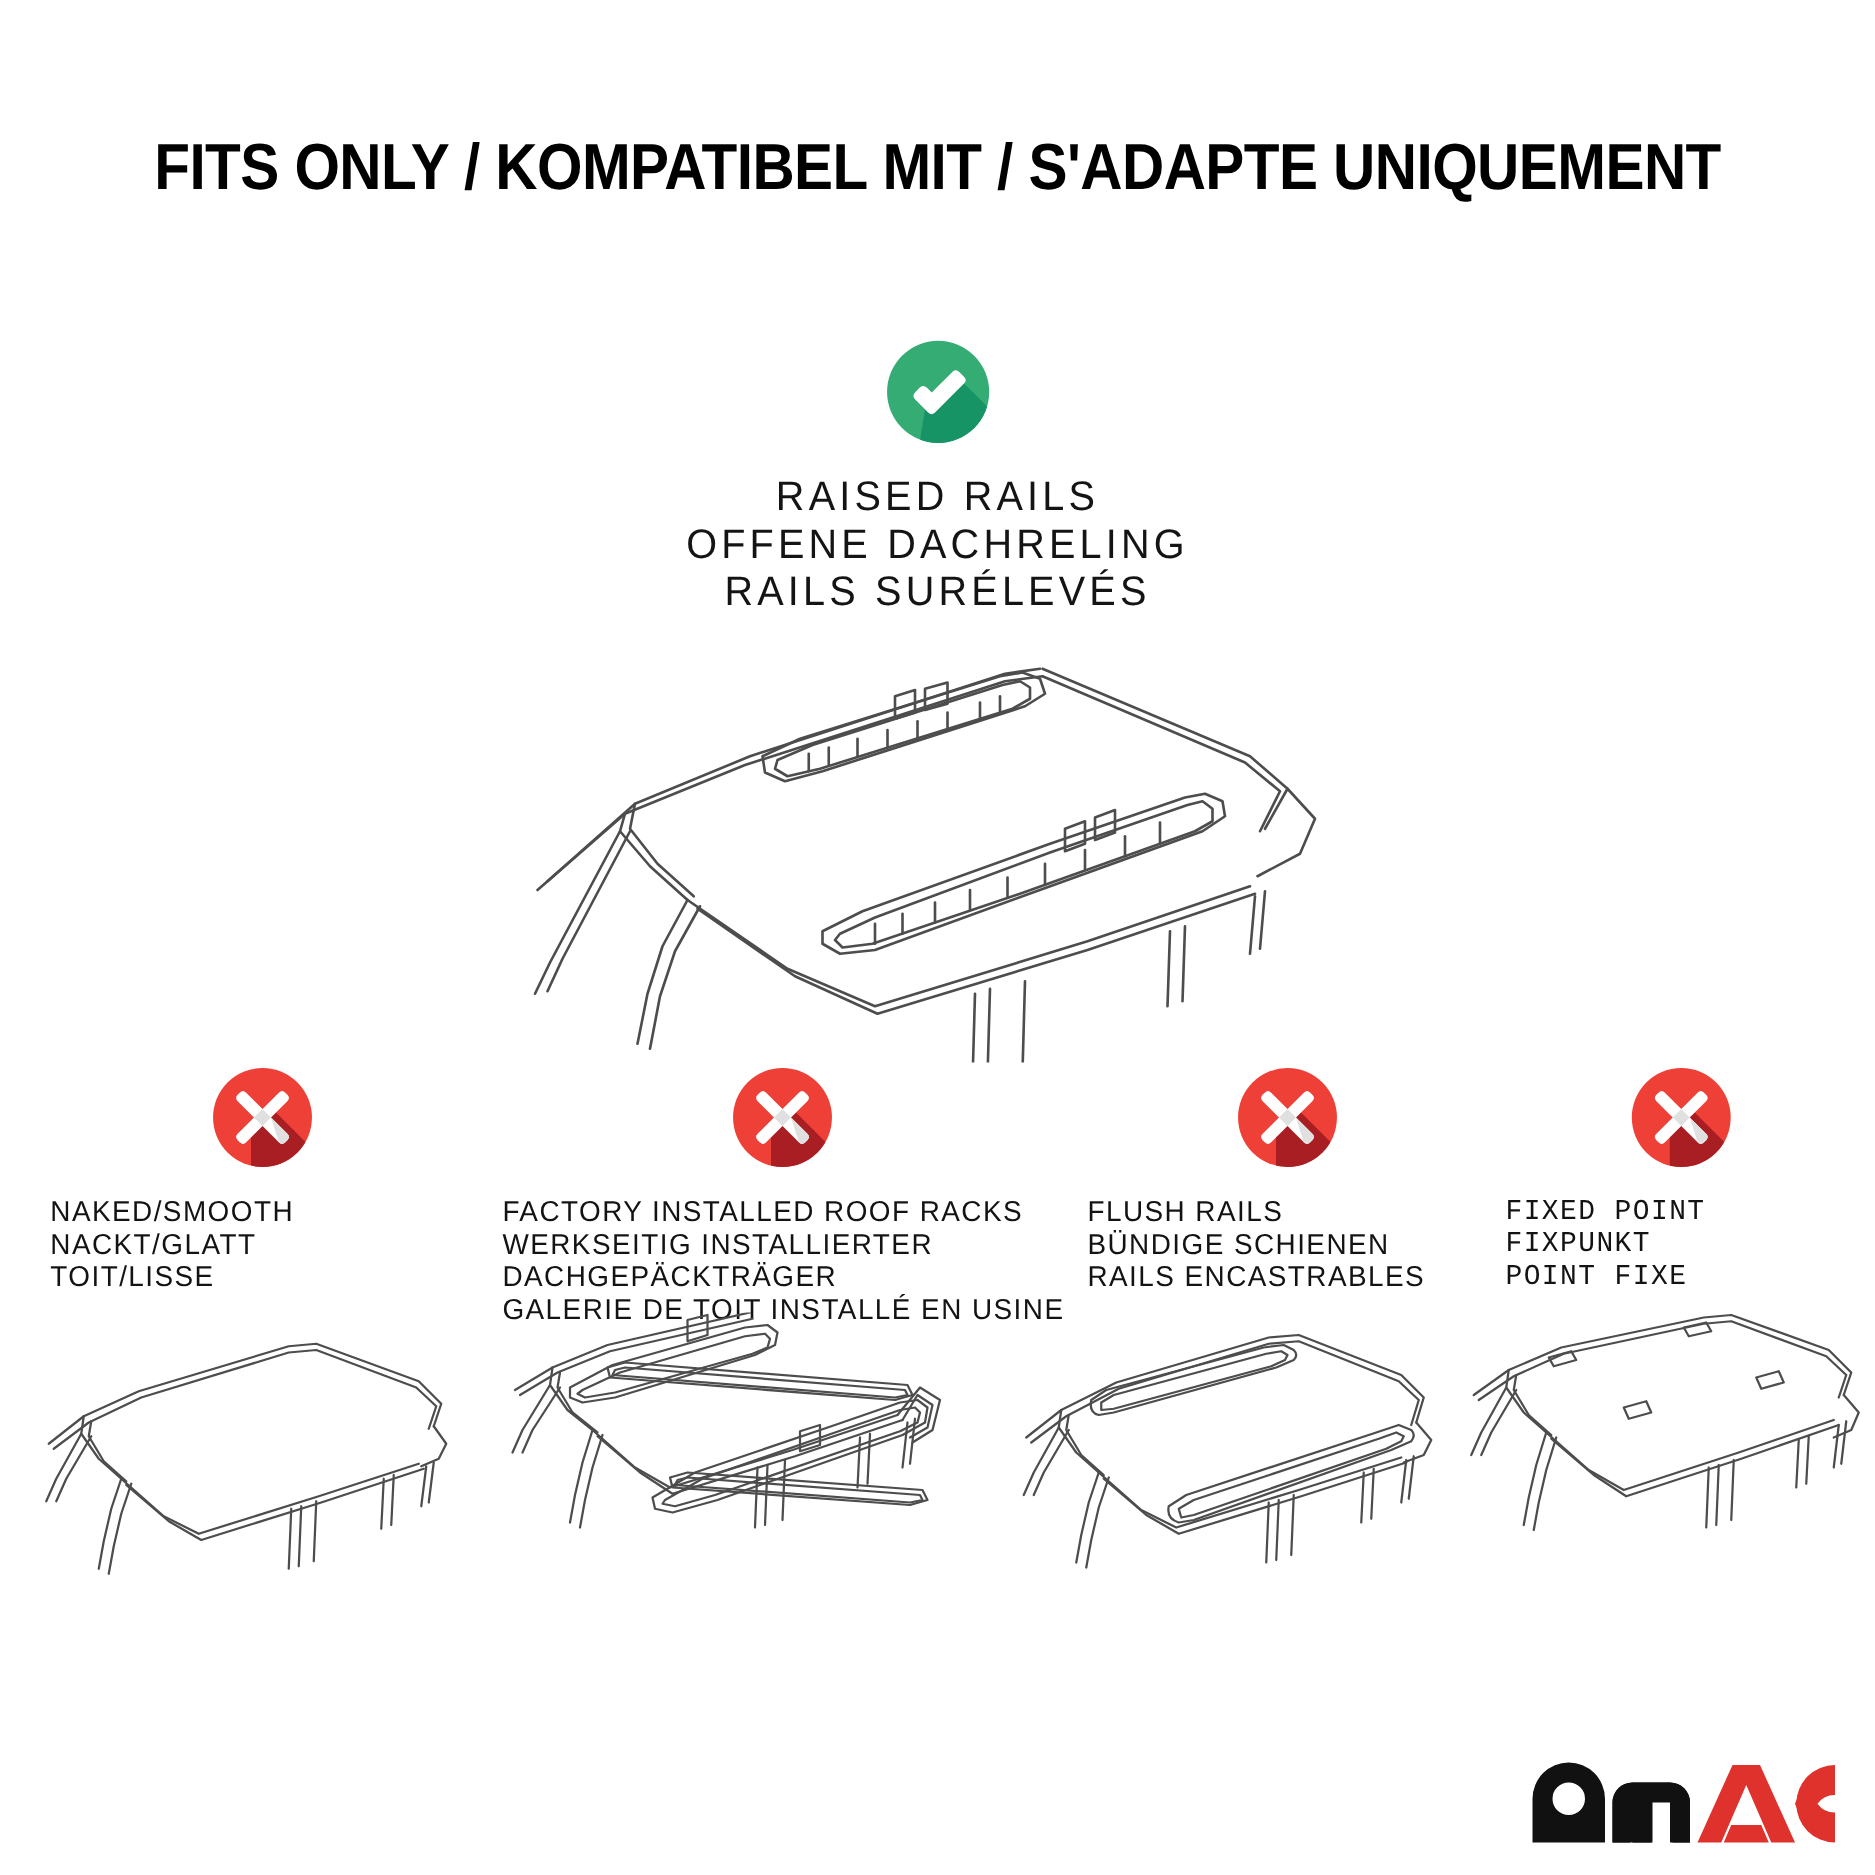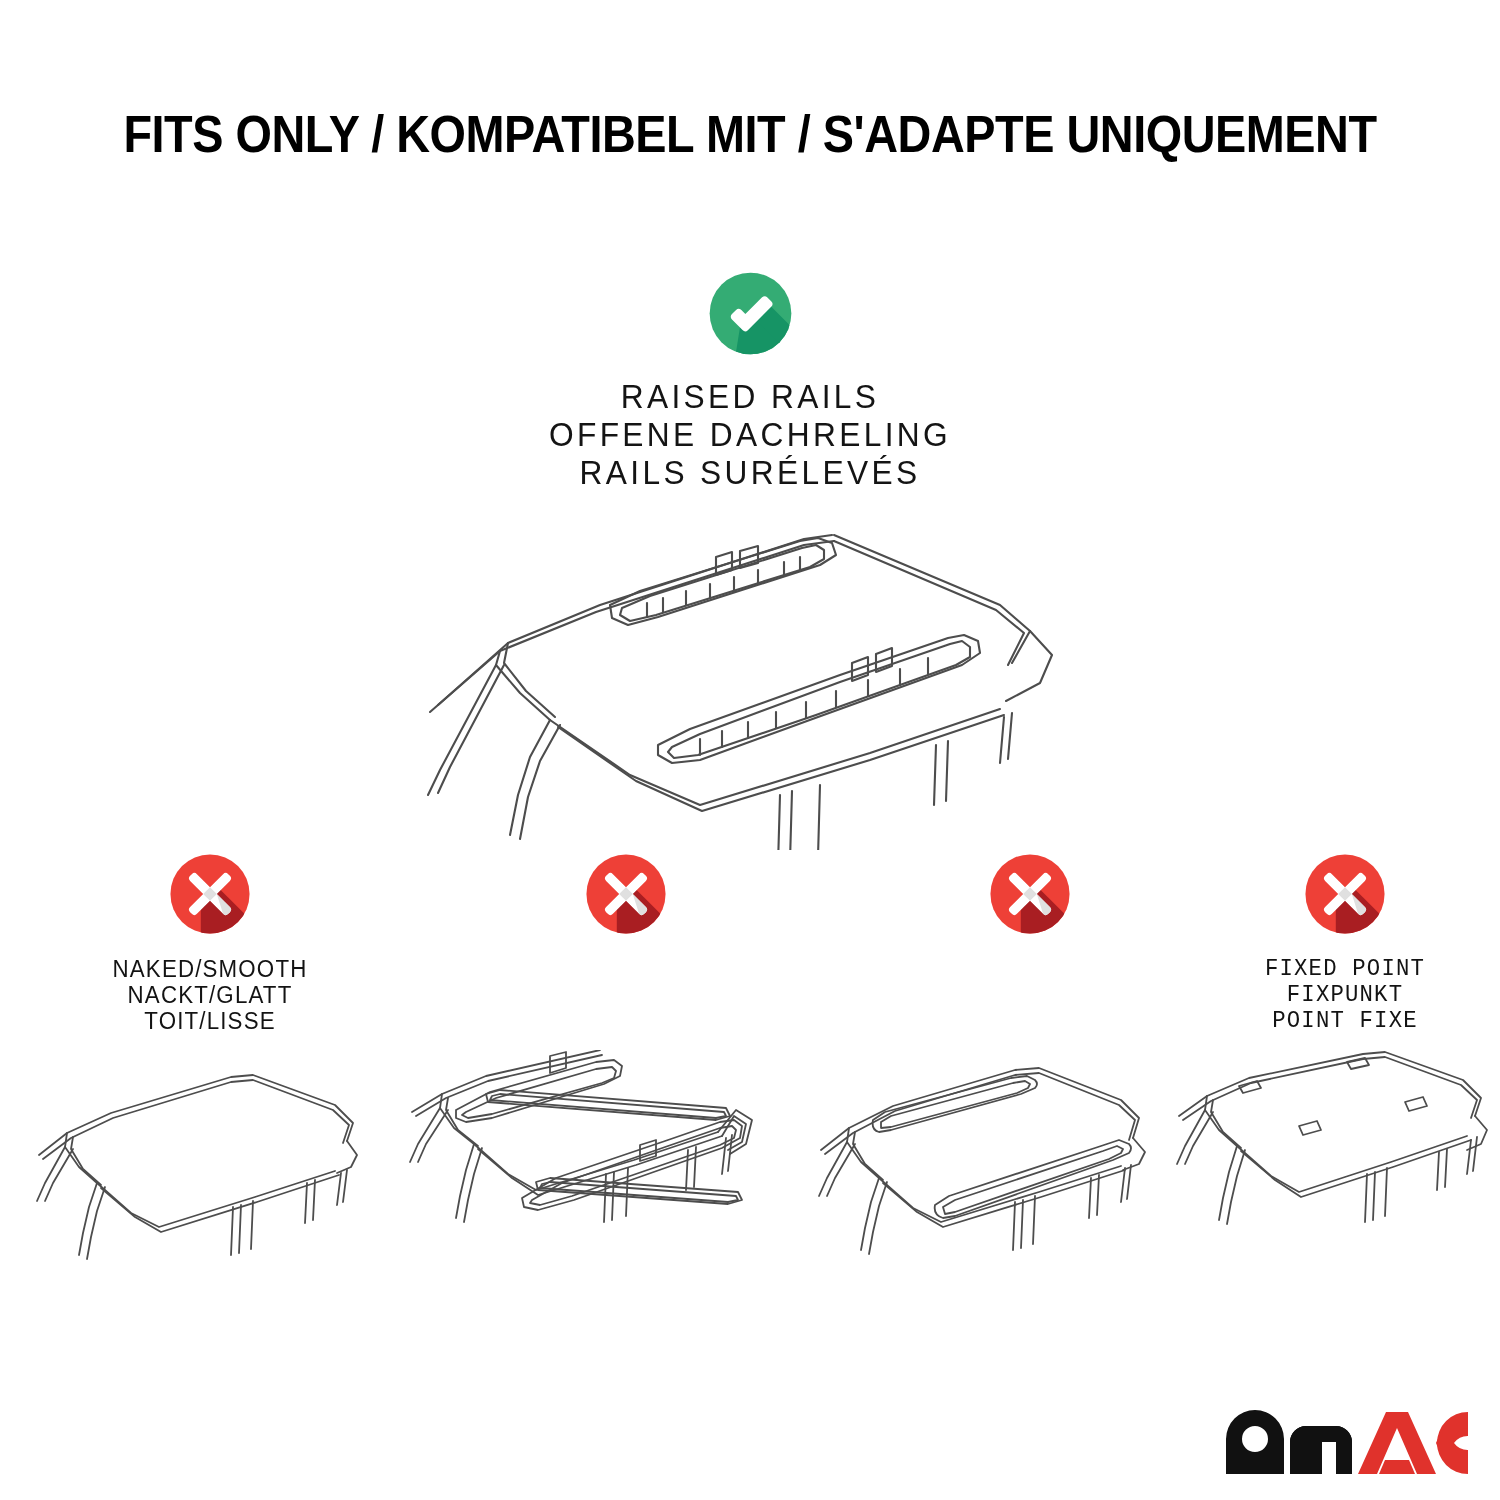--- a/index.html
+++ b/index.html
@@ -63,21 +63,21 @@
 
   
   .bad-row{
     position:absolute;
     top:848px;left:0;width:1500px;
     height:210px;
   }
   .bad-col{
     position:absolute;
     top:0;
-    text-align:center;
+    text-align:left;
   }
   .bad-col .badge-wrap{height:100px;}
   .bad-col .badge-wrap svg{display:block;margin:0 auto;width:92px;height:92px;}
   .bad-caption{
     font-size:23px;
     font-weight:400;
     letter-spacing:1.2px;
     line-height:26px;
     color:#131313;
     margin-top:8px;
@@ -241,40 +241,51 @@
           <g clip-path="url(#xc1)">
             <polygon points="58,42 98,82 98,110 40,110 40,60" fill="#A91E22"></polygon>
           </g>
           <g clip-path="url(#xc1)">
             <path d="M57.4,50 L71.6,35.8 Q74.4,33 71.6,30.2 L69.8,28.4 Q67,25.6 64.2,28.4 L50,42.6 L35.8,28.4 Q33,25.6 30.2,28.4 L28.4,30.2 Q25.6,33 28.4,35.8 L42.6,50 L28.4,64.2 Q25.6,67 28.4,69.8 L30.2,71.6 Q33,74.4 35.8,71.6 L50,57.4 L64.2,71.6 Q67,74.4 69.8,71.6 L71.6,69.8 Q74.4,67 71.6,64.2 Z" fill="#FFFFFF"></path>
             <path d="M50,42.6 L57.4,50 L50,57.4 L42.6,50 Z" fill="#E0E0E0"></path>
             <path d="M57.4,50 L64.2,71.6 Q67,74.4 69.8,71.6 L71.6,69.8 Q74.4,67 71.6,64.2 L57.4,50 Z" fill="#E0E0E0"></path>
           </g>
         </svg>
       </div>
+      <div class="bad-caption">
+        <div>FACTORY INSTALLED ROOF RACKS</div>
+        <div>WERKSEITIG INSTALLIERTER</div>
+        <div>DACHGEPÄCKTRÄGER</div>
+        <div>GALERIE DE TOIT INSTALLÉ EN USINE</div>
+      </div>
     </div>
 
     <div class="bad-col col2">
       <div class="badge-wrap">
         <svg viewBox="0 0 100 100" xmlns="http://www.w3.org/2000/svg" aria-hidden="true">
           <defs>
               <clipPath id="xc2">
                 <circle cx="50" cy="50" r="43"></circle>
               </clipPath>
             </defs>
           <circle cx="50" cy="50" r="43" fill="#EE4037"></circle>
           <g clip-path="url(#xc2)">
             <polygon points="58,42 98,82 98,110 40,110 40,60" fill="#A91E22"></polygon>
           </g>
           <g clip-path="url(#xc2)">
             <path d="M57.4,50 L71.6,35.8 Q74.4,33 71.6,30.2 L69.8,28.4 Q67,25.6 64.2,28.4 L50,42.6 L35.8,28.4 Q33,25.6 30.2,28.4 L28.4,30.2 Q25.6,33 28.4,35.8 L42.6,50 L28.4,64.2 Q25.6,67 28.4,69.8 L30.2,71.6 Q33,74.4 35.8,71.6 L50,57.4 L64.2,71.6 Q67,74.4 69.8,71.6 L71.6,69.8 Q74.4,67 71.6,64.2 Z" fill="#FFFFFF"></path>
             <path d="M50,42.6 L57.4,50 L50,57.4 L42.6,50 Z" fill="#E0E0E0"></path>
             <path d="M57.4,50 L64.2,71.6 Q67,74.4 69.8,71.6 L71.6,69.8 Q74.4,67 71.6,64.2 L57.4,50 Z" fill="#E0E0E0"></path>
           </g>
         </svg>
+      </div>
+      <div class="bad-caption">
+        <div>FLUSH RAILS</div>
+        <div>BÜNDIGE SCHIENEN</div>
+        <div>RAILS ENCASTRABLES</div>
       </div>
     </div>
 
     <div class="bad-col col3">
       <div class="badge-wrap">
         <svg viewBox="0 0 100 100" xmlns="http://www.w3.org/2000/svg" aria-hidden="true">
           <defs>
               <clipPath id="xc3">
                 <circle cx="50" cy="50" r="43"></circle>
               </clipPath>

